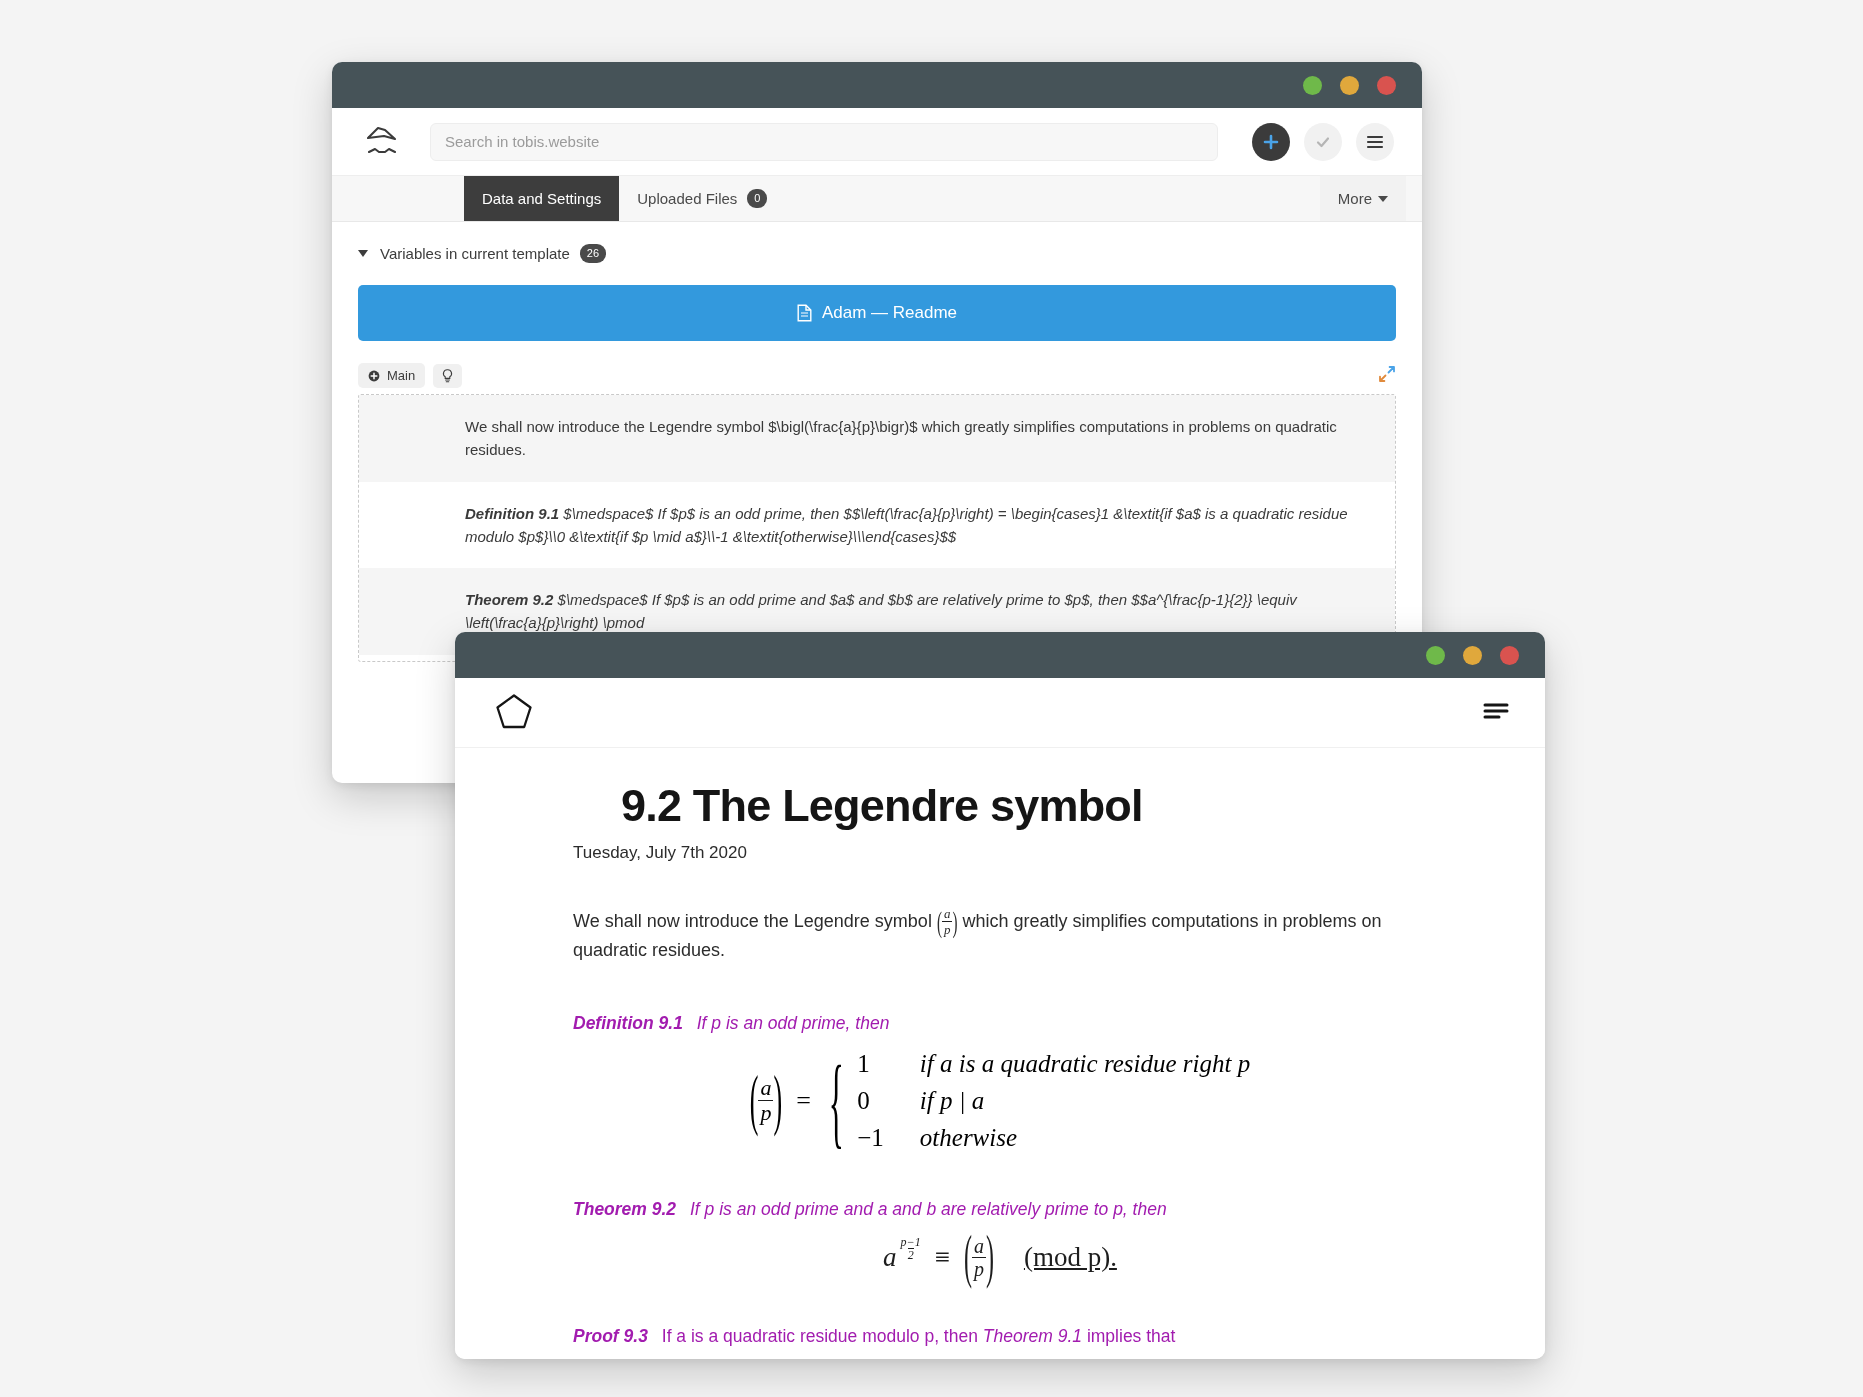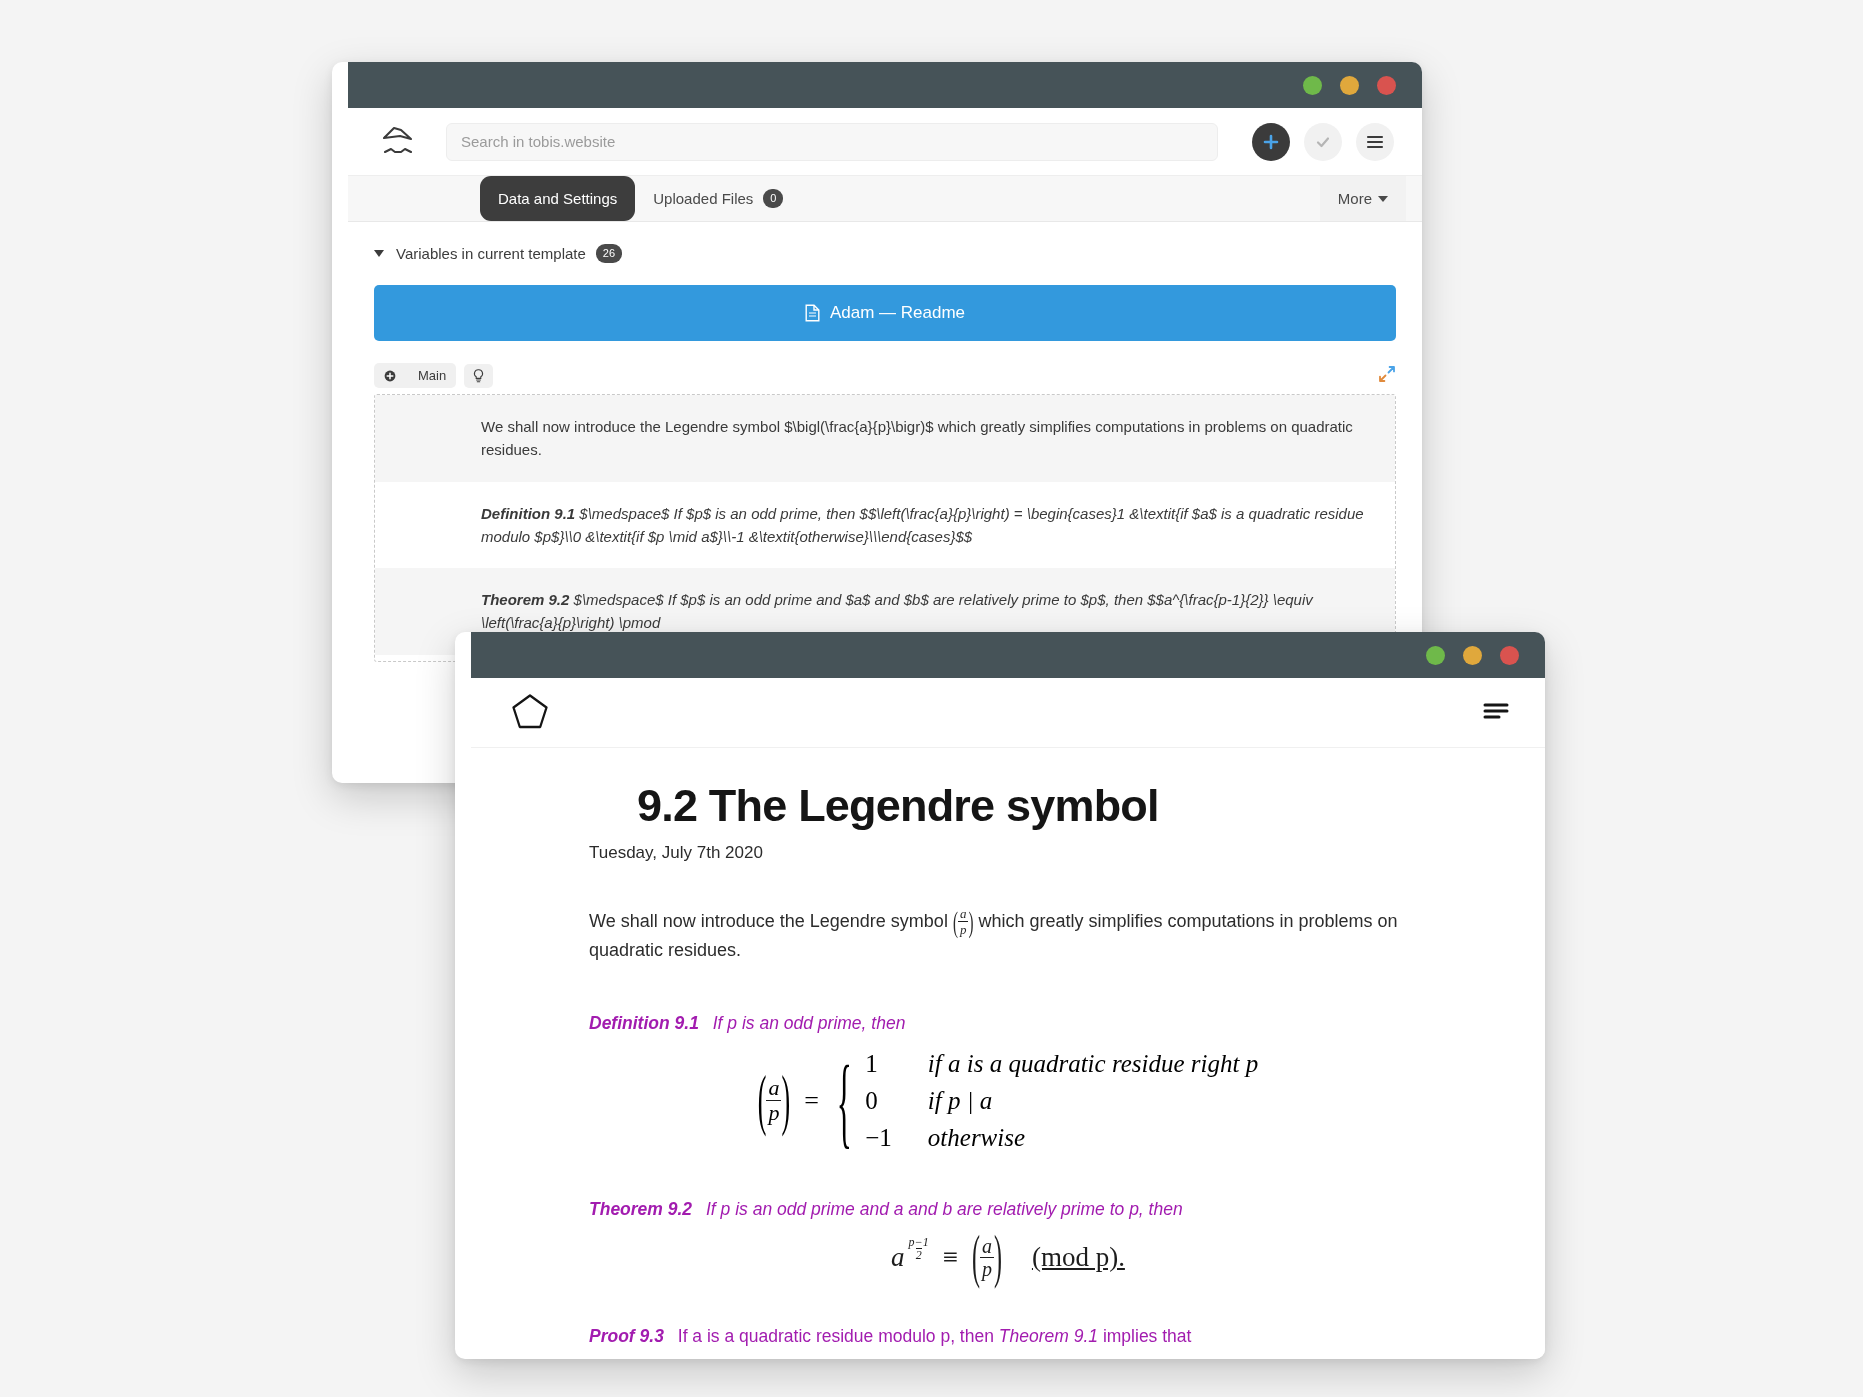--- a/index.html
+++ b/index.html
@@ -19,21 +19,20 @@
     background: #f4f4f4;
   }
 
   
   .window {
     position: absolute;
     background: #ffffff;
     border-radius: 10px;
     box-shadow: 0 14px 40px rgba(0,0,0,0.18), 0 3px 10px rgba(0,0,0,0.08);
     overflow: hidden;
-    padding-left: 16px;
   }
   .titlebar {
     height: 46px;
     background: #465358;
     display: flex;
     align-items: center;
     justify-content: flex-end;
     padding-right: 26px;
   }
   .dots { display: flex; gap: 18px; align-items: center; }
@@ -97,21 +96,20 @@
     padding-left: 132px;
     padding-right: 16px;
   }
   .tab {
     display: flex; align-items: center; gap: 10px;
     padding: 0 18px;
     font-size: 15px;
     color: #4a4a4a;
     cursor: pointer;
     white-space: nowrap;
-    border-radius: 11px;
   }
   .tab.active { background: #3d3d3d; color: #ffffff; }
   .badge-pill {
     background: #4a4a4a; color:#fff;
     font-size: 11px; line-height: 1;
     padding: 4px 7px; border-radius: 9px;
     display:inline-block;
   }
   .more-btn {
     margin-left: auto;
@@ -158,21 +156,21 @@
   .section-tabs {
     display: flex; align-items: center; gap: 8px;
     margin-top: 22px;
   }
   .chip {
     background: #f0f0f0;
     border-radius: 5px;
     font-size: 13px;
     color: #3c3c3c;
     padding: 5px 10px;
-    display: flex; align-items: center; gap: 22px;
+    display: flex; align-items: center; gap: 7px;
     cursor: pointer;
   }
   .chip.icon-only { padding: 5px 9px; }
 
   .dashed-panel {
     margin-top: 6px;
     border: 1px dashed #c9c9c9;
     border-radius: 3px;
     padding: 0;
     height: 268px;

